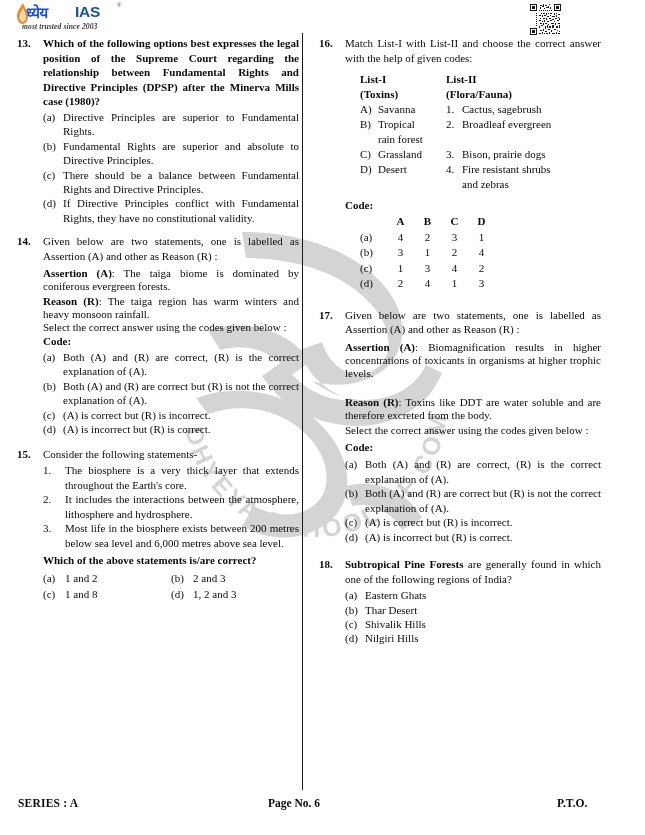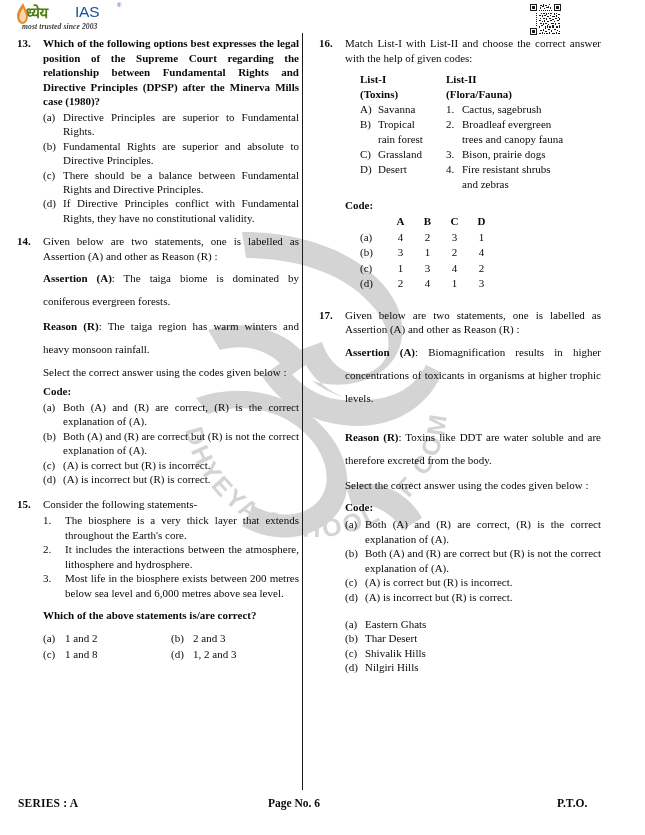--- a/index.html
+++ b/index.html
@@ -36,27 +36,27 @@
     position: absolute; left: 16px; top: 2px;
     width: 112px; height: 32px;
   }
   #logo-mark {
     position: absolute; left: 0px; top: 1px;
     width: 13px; height: 22px;
   }
   #logo-hindi {
     position: absolute; left: 10px; top: 0px;
     font-family: "Liberation Sans", sans-serif;
-    font-weight: bold; font-size: 15px; color: #4d7c0f;
+    font-weight: bold; font-size: 15px; color: #1d4ed8;
     letter-spacing: -0.4px;
   }
   #logo-ias {
     position: absolute; left: 59px; top: 1px;
     font-family: "Liberation Sans", sans-serif;
-    font-weight: normal; font-size: 15.5px; color: #16509b;
+    font-weight: bold; font-size: 15.5px; color: #16509b;
     letter-spacing: -0.2px;
   }
   #logo-reg {
     position: absolute; left: 101px; top: 0px;
     font-family: "Liberation Sans", sans-serif;
     font-size: 6px; color: #16509b;
   }
   #logo-tag {
     position: absolute; left: 6px; top: 20px;
     font-family: "Liberation Serif", serif;
@@ -108,21 +108,21 @@
     font-size: 11px;
     line-height: 14.6px;
     text-align: justify;
     text-justify: inter-word;
   }
   .q-stem.bold { font-weight: bold; }
 
   .para {
     margin-left: 27px;
     font-size: 11px;
-    line-height: 23px;
+    line-height: 13px;
     text-align: justify;
   }
   .para.nojust { text-align: left; }
   .para b { font-weight: bold; }
   .label-bold {
     margin-left: 27px;
     font-size: 11px;
     line-height: 14.6px;
     font-weight: bold;
   }
@@ -491,24 +491,20 @@
           <span class="c2">
               <span class="k">2.</span>
               <span>Broadleaf evergreen</span>
             </span>
         </div>
         <div class="match-row">
           <span class="c1">
               <span class="k"></span>
               <span>rain forest</span>
             </span>
-          <span class="c2">
-              <span class="k"></span>
-              <span>trees and canopy fauna</span>
-            </span>
         </div>
 
         <div class="match-row">
           <span class="c1">
               <span class="k">C)</span>
               <span>Grassland</span>
             </span>
           <span class="c2">
               <span class="k">3.</span>
               <span>Bison, prairie dogs</span>
@@ -604,20 +600,26 @@
           <span class="opt-text nojust">(A) is correct but (R) is incorrect.</span>
         </div>
         <div class="opt">
           <span class="opt-key">(d)</span>
           <span class="opt-text nojust">(A) is incorrect but (R) is correct.</span>
         </div>
       </div>
     </div>
 
     <div class="q" style="margin-top:13px;">
+      <div class="q-head">
+        <div class="q-num">18.</div>
+        <div class="q-stem">
+          <b>Subtropical Pine Forests</b><span> are generally found in which one of the following regions of India?</span>
+        </div>
+      </div>
       <div class="opts" style="margin-top:2px;">
         <div class="opt">
           <span class="opt-key">(a)</span>
           <span class="opt-text nojust">Eastern Ghats</span>
         </div>
         <div class="opt">
           <span class="opt-key">(b)</span>
           <span class="opt-text nojust">Thar Desert</span>
         </div>
         <div class="opt">

